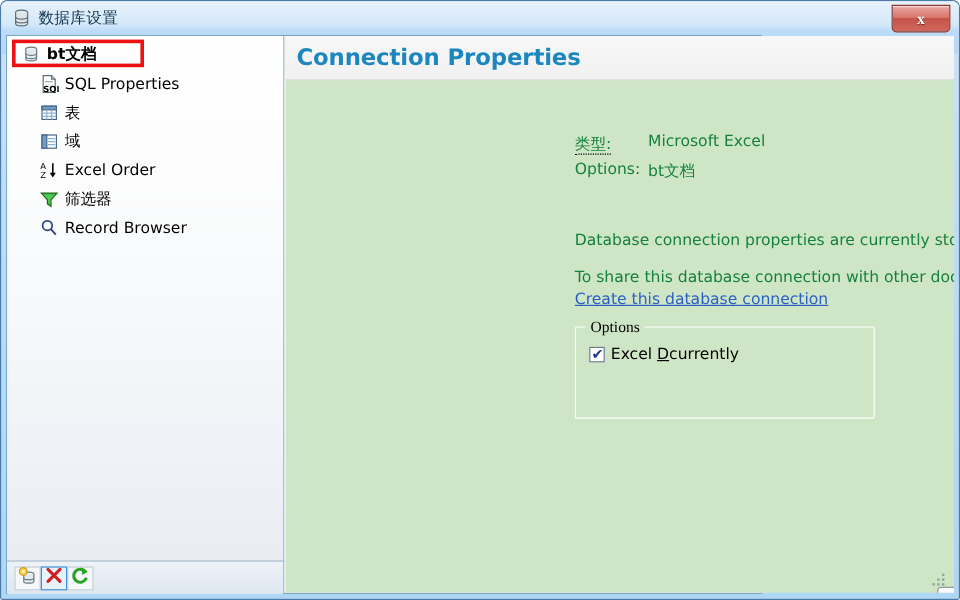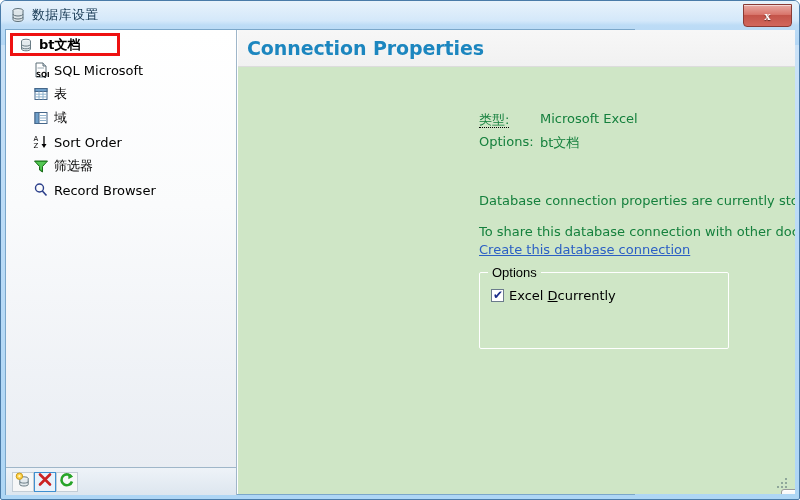--- a/index.html
+++ b/index.html
@@ -166,21 +166,21 @@
   #options-group{
     position:absolute;left:241px;top:242px;width:250px;height:77px;
     box-sizing:border-box;
     border:1px solid #ffffff;
     border-radius:2px;
   }
   #options-legend{
     position:absolute;left:250px;top:235px;
     background:#cfe6c6;padding:0 4px;
     font-size:13px;color:#000;
-    font-family:Liberation Sans, sans-serif;
+    font-family:Liberation Serif, serif;
   }
   #allow-dup-row{
     position:absolute;left:253px;top:258px;
     display:flex;align-items:center;cursor:pointer;
   }
   #allow-dup-box{
     width:13px;height:13px;box-sizing:border-box;
     background:#ffffff;border:1px solid #6b7b8c;
     position:relative;margin-right:5px;flex:0 0 13px;
   }
@@ -251,21 +251,21 @@
 
       <div class="tree-item" id="ti-sql">
         <span class="ticon">
           <svg width="16" height="16" viewBox="0 0 16 16">
             <path d="M3 1 H10 L13 4 V15 H3 Z" fill="#ffffff" stroke="#5d6f78"></path>
             <path d="M10 1 V4 H13" fill="#cdd8de" stroke="#5d6f78"></path>
             <line x1="4.5" y1="6" x2="11" y2="6" stroke="#9aa9b2"></line>
             <text x="3" y="14.5" font-size="7" font-weight="bold" font-family="DejaVu Sans, sans-serif" fill="#000">SQL</text>
           </svg>
         </span>
-        <span class="tlabel">SQL Microsoft</span>
+        <span class="tlabel">SQL Properties</span>
       </div>
 
       <div class="tree-item" id="ti-tab">
         <span class="ticon">
           <svg width="16" height="16" viewBox="0 0 16 16">
             <rect x="2" y="2.5" width="12" height="11" fill="#ffffff" stroke="#45678a"></rect>
             <rect x="2" y="2.5" width="12" height="3" fill="#6f9fc9" stroke="#45678a"></rect>
             <line x1="6" y1="5.5" x2="6" y2="13.5" stroke="#8fb2cd"></line>
             <line x1="10" y1="5.5" x2="10" y2="13.5" stroke="#8fb2cd"></line>
             <line x1="2" y1="8.2" x2="14" y2="8.2" stroke="#8fb2cd"></line>
@@ -290,21 +290,21 @@
 
       <div class="tree-item" id="ti-sort">
         <span class="ticon">
           <svg width="16" height="16" viewBox="0 0 16 16">
             <text x="0.5" y="7" font-size="7" font-family="DejaVu Sans, sans-serif" fill="#000">A</text>
             <text x="0.5" y="14" font-size="7" font-family="DejaVu Sans, sans-serif" fill="#000">Z</text>
             <line x1="11" y1="2" x2="11" y2="12" stroke="#000" stroke-width="1.3"></line>
             <path d="M8.5 10 L11 14 L13.5 10 Z" fill="#000"></path>
           </svg>
         </span>
-        <span class="tlabel">Sort Order</span>
+        <span class="tlabel">Excel Order</span>
       </div>
 
       <div class="tree-item" id="ti-flt">
         <span class="ticon">
           <svg width="16" height="16" viewBox="0 0 16 16">
             <path d="M1.5 3 H14.5 L9.5 8.5 V14 L6.5 12 V8.5 Z" fill="#2faa2f" stroke="#1a6b1a"></path>
             <path d="M3 4 H13 L9 8.2 V12.2 L7.2 11 V8.2 Z" fill="#5fd05f" opacity=".8"></path>
           </svg>
         </span>
         <span class="tlabel">筛选器</span>

